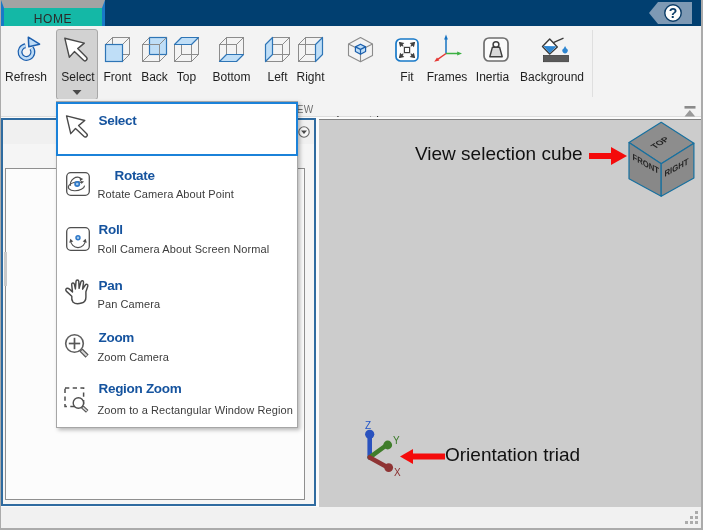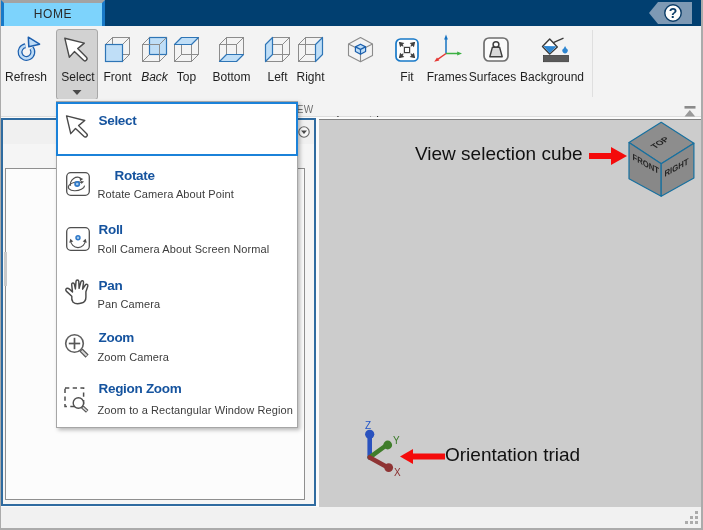--- a/index.html
+++ b/index.html
@@ -5,22 +5,22 @@
   html,body{margin:0;padding:0;}
   body{width:703px;height:530px;position:relative;overflow:hidden;
        font-family:"Liberation Sans",sans-serif;background:#F0F0F0;}
   .abs{position:absolute;}
 </style>
 </head>
 <body>
 
 <div class="abs" id="navy" style="left:0;top:0;width:703px;height:26px;background:#013F70;"></div>
 <div class="abs" id="orange-sliver" style="left:0;top:7px;width:2px;height:11px;background:#D07B28;"></div>
-<div class="abs" id="tab" style="left:1px;top:0;width:98px;height:23px;background:#7dd3fc;
-     border-top:3px solid #a3a3a3;border-left:3px solid #1879C8;border-right:3px solid #1879C8;
+<div class="abs" id="tab" style="left:1px;top:0;width:98px;height:23px;background:#14b8a6;
+     border-top:8px solid #a3a3a3;border-left:3px solid #1879C8;border-right:3px solid #1879C8;
      text-align:center;line-height:23px;font-size:12px;color:#2B2B2B;letter-spacing:.6px;">HOME</div>
 
 <svg class="abs" style="left:646px;top:0px" width="50" height="26" viewBox="0 0 50 26">
   <polygon points="3,13 12,2 46,2 46,24 12,24" fill="#7E99B4"></polygon>
   <circle cx="27" cy="13" r="8.2" fill="#FDFDFD" stroke="#0A3B66" stroke-width="1.4"></circle>
   <text x="27" y="18" text-anchor="middle" font-size="14" font-weight="bold" fill="#0A3B66" font-family="Liberation Sans">?</text>
 </svg>
 
 <div class="abs" id="ribbon" style="left:0;top:26px;width:703px;height:73px;background:#F3F3F3;"></div>
 <div class="abs" id="selbtn" style="left:55.5px;top:29px;width:40.5px;height:69px;background:#D2D2D2;
@@ -33,29 +33,29 @@
 <svg class="abs" style="left:684px;top:105px" width="13" height="12" viewBox="0 0 13 12">
   <rect x="0.5" y="1" width="11" height="2.6" fill="#8A8A8A"></rect>
   <polygon points="5.8,5 11.2,11.5 0.5,11.5" fill="#9A9A9A"></polygon>
 </svg>
 <div class="abs" id="sep1" style="left:592px;top:30px;width:1px;height:67px;background:#DFDFDF;"></div>
 
 <div class="abs lbl" id="ribbon-labels" style="top:70px;left:0;width:703px;height:13px;font-size:12px;color:#1F1F1F;">
   <span class="abs" style="left:0;width:52px;text-align:center;">Refresh</span>
   <span class="abs" style="left:52px;width:52px;text-align:center;">Select</span>
   <span class="abs" style="left:92px;width:51px;text-align:center;">Front</span>
-  <span class="abs" style="left:129px;width:51px;text-align:center;font-style:italic;">Back</span>
+  <span class="abs" style="left:129px;width:51px;text-align:center;">Back</span>
   <span class="abs" style="left:161px;width:51px;text-align:center;">Top</span>
   <span class="abs" style="left:206px;width:51px;text-align:center;">Bottom</span>
   <span class="abs" style="left:252px;width:51px;text-align:center;">Left</span>
   <span class="abs" style="left:285px;width:51px;text-align:center;">Right</span>
   <span class="abs" style="left:330px;width:61px;text-align:center;margin-top:44px;">Isometric</span>
   <span class="abs" style="left:381px;width:52px;text-align:center;">Fit</span>
   <span class="abs" style="left:421px;width:52px;text-align:center;">Frames</span>
-  <span class="abs" style="left:466px;width:53px;text-align:center;">Surfaces</span>
+  <span class="abs" style="left:466px;width:53px;text-align:center;">Inertia</span>
   <span class="abs" style="left:517px;width:70px;text-align:center;">Background</span>
 </div>
 
 <svg class="abs" style="left:11px;top:35px" width="31" height="30" viewBox="0 0 31 30">
   <path d="M14.4,10.7 A6.4,6.4 0 1 0 20.5,13.1" fill="none" stroke="#1C5FAE" stroke-width="5.0"></path>
   <path d="M14.4,10.7 A6.4,6.4 0 1 0 20.5,13.1" fill="none" stroke="#BFDCF6" stroke-width="2.6"></path>
   <polygon points="17.3,2.2 28.6,9.2 17.8,11.8" fill="#BFDCF6" stroke="#1C5FAE" stroke-width="1.5" stroke-linejoin="round"></polygon>
 </svg>
 <svg class="abs" style="left:60px;top:34px" width="32" height="30" viewBox="0 0 32 30">
   <path d="M4.8,4.2 L24.3,9.1 L17.7,14.6 L26.4,23.2 A2.1,2.1 0 0 1 23.3,26.1 L14.4,17.6 L9.3,23.2 Z" fill="#FFF" stroke="#4A4A4A" stroke-width="1.4" stroke-linejoin="round"></path>

